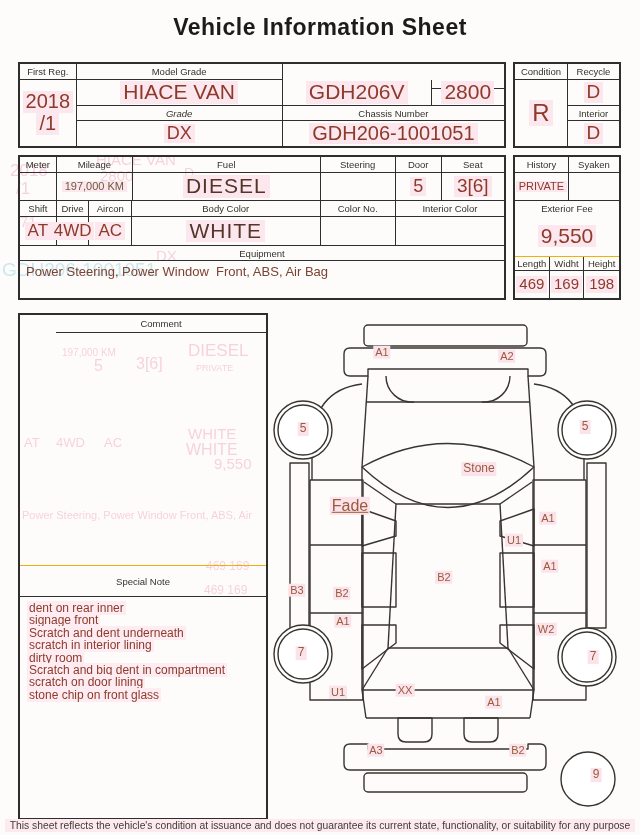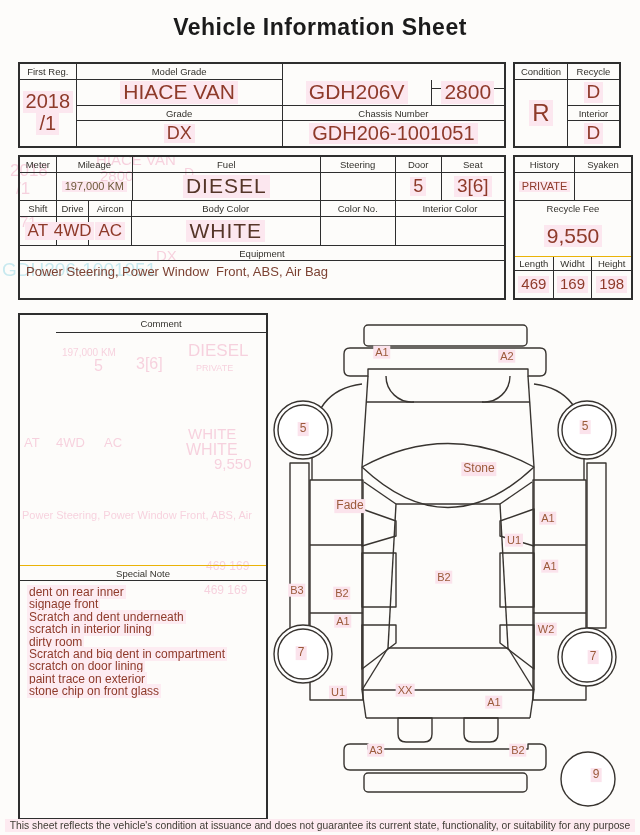--- a/index.html
+++ b/index.html
@@ -21,21 +21,21 @@
   .fs18{font-size:18px;} .fs24{font-size:24px;} .fs17{font-size:17px;}
   .fs15{font-size:15px;} .fs11{font-size:11px;}
   .dark{color:#553528;letter-spacing:1px;}
   .mileage{font-size:11px;color:#6d5a39;}
   .equip-text{font-size:13px;color:#7c4233;padding:3px 6px;white-space:pre-wrap;
               line-height:1.2;}
   .firstreg{flex-direction:column;line-height:1.05;}
   
   .cm-header{height:18px;margin-left:36px;}
   .ghost-area{height:232px;}
-  .sn-band{height:16px;}
+  .sn-band{height:32px;}
   .sn-list{flex:1;padding:5px 6px 0 7px;}
   .sn-line{font-size:12px;line-height:12.4px;color:#8e3a2a;}
   .sn-line span{background:#fdecf2;padding:0 2px;}
   
   .diagram{position:absolute;left:272px;top:312px;width:352px;height:500px;z-index:2;}
   .diagram svg{position:absolute;left:0;top:0;}
   .dg-label{position:absolute;transform:translate(-50%,-50%);font-size:11px;
             color:#9b5a3a;background:#fbe3ec;padding:0 2px;line-height:1.15;
             white-space:nowrap;z-index:3;}
   
@@ -87,21 +87,21 @@
   </div>
   <div class="cell v br bb fs21" style="grid-row:2;grid-column:2;">
       <span class="hl">HIACE VAN</span>
     </div>
   <div class="cell v br bb fs21" style="grid-row:2;grid-column:3;">
       <span class="hl">GDH206V</span>
     </div>
   <div class="cell v bb fs21" style="grid-row:2;grid-column:4;">
       <span class="hl">2800</span>
     </div>
-  <div class="cell h br bb" style="grid-row:3;grid-column:2;">Grade</div>
+  <div class="cell h br bb" style="grid-row:3;grid-column:2;font-style:italic;">Grade</div>
   <div class="cell h bb" style="grid-row:3;grid-column:3 / span 2;">Chassis Number</div>
   <div class="cell v br fs18" style="grid-row:4;grid-column:2;">
       <span class="hl">DX</span>
     </div>
   <div class="cell v fs20" style="grid-row:4;grid-column:3 / span 2;">
       <span class="hl">GDH206-1001051</span>
     </div>
 </div>
 
 <div class="box g" style="left:513px;top:62px;width:108px;height:86px;
@@ -162,30 +162,30 @@
     <div class="cell v br fs21 dark">
         <span class="hl">WHITE</span>
       </div>
     <div class="cell v br"></div>
     <div class="cell v"></div>
   </div>
   <div class="cell h bb" style="height:15px;">Equipment</div>
   <div class="equip-text" style="flex:1;">Power Steering, Power Window  Front, ABS, Air Bag</div>
 </div>
 
-<div class="box col" style="left:513px;top:155px;width:120px;height:145px;">
+<div class="box col" style="left:513px;top:155px;width:108px;height:145px;">
   <div class="g bb" style="height:44px;grid-template-columns:56fr 52fr;grid-template-rows:16px 27px;">
     <div class="cell h br bb">History</div>
     <div class="cell h bb">Syaken</div>
     <div class="cell v br fs11">
         <span class="hl">PRIVATE</span>
       </div>
     <div class="cell v"></div>
   </div>
-  <div class="cell h" style="height:15px;">Recycle Fee</div>
+  <div class="cell h" style="height:15px;">Exterior Fee</div>
   <div class="cell v fs21" style="height:40px;">
       <span class="hl">9,550</span>
     </div>
   <div class="g bt" style="flex:1;grid-template-columns:1fr 1fr 1fr;grid-template-rows:14px 27px;">
     <div class="cell h br bb">Length</div>
     <div class="cell h br bb">Widht</div>
     <div class="cell h bb">Height</div>
     <div class="cell v br fs15">
         <span class="hl">469</span>
       </div>
@@ -203,21 +203,20 @@
   <div class="ghost-area"></div>
   <div class="cell h bt bb sn-band">Special Note</div>
   <div class="sn-list">
       <div class="sn-line"><span>dent on rear inner</span></div>
       <div class="sn-line"><span>signage front</span></div>
       <div class="sn-line"><span>Scratch and dent underneath</span></div>
       <div class="sn-line"><span>scratch in interior lining</span></div>
       <div class="sn-line"><span>dirty room</span></div>
       <div class="sn-line"><span>Scratch and big dent in compartment</span></div>
       <div class="sn-line"><span>scratch on door lining</span></div>
-      <div class="sn-line"><span>paint trace on exterior</span></div>
       <div class="sn-line"><span>stone chip on front glass</span></div>
     </div>
 </div>
 
 <div class="diagram">
   <svg width="352" height="500" viewBox="0 0 352 500" fill="none" stroke="#383430" stroke-width="1.4" stroke-linejoin="round">
 
     <rect x="92" y="13" width="163" height="21" rx="4"></rect>
     <path d="M78,36 H268 Q274,36 274,42 V58 Q274,64 268,64 H256 V57 H96 V64 H78 Q72,64 72,58 V42 Q72,36 78,36 Z"></path>
 
@@ -279,21 +278,21 @@
         <circle cx="315" cy="345" r="25"></circle>
       <circle cx="316" cy="467" r="27"></circle>
     </g>
   </svg>
   <div>
       <span class="dg-label" style="left: 110px; top: 40px;">A1</span>
       <span class="dg-label" style="left: 235px; top: 44px;">A2</span>
       <span class="dg-label" style="left: 31px; top: 117px; font-size: 12px;">5</span>
       <span class="dg-label" style="left: 313px; top: 115px; font-size: 12px;">5</span>
       <span class="dg-label" style="left: 207px; top: 157px; font-size: 12px;">Stone</span>
-      <span class="dg-label" style="left: 78px; top: 194px; font-size: 12px;">Fade</span>
+      <span class="dg-label" style="left: 78px; top: 194px; font-size: 16px; text-decoration: underline;">Fade</span>
       <span class="dg-label" style="left: 276px; top: 206px;">A1</span>
       <span class="dg-label" style="left: 242px; top: 228px;">U1</span>
       <span class="dg-label" style="left: 278px; top: 254px;">A1</span>
       <span class="dg-label" style="left: 172px; top: 265px;">B2</span>
       <span class="dg-label" style="left: 25px; top: 278px;">B3</span>
       <span class="dg-label" style="left: 70px; top: 281px;">B2</span>
       <span class="dg-label" style="left: 71px; top: 309px;">A1</span>
       <span class="dg-label" style="left: 274px; top: 317px;">W2</span>
       <span class="dg-label" style="left: 29px; top: 341px; font-size: 12px;">7</span>
       <span class="dg-label" style="left: 321px; top: 345px; font-size: 12px;">7</span>

